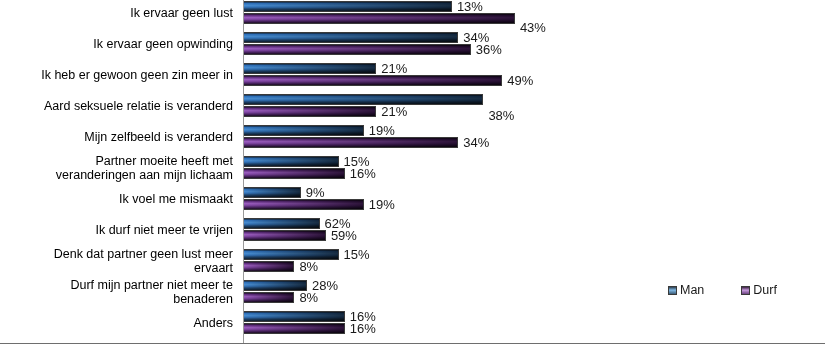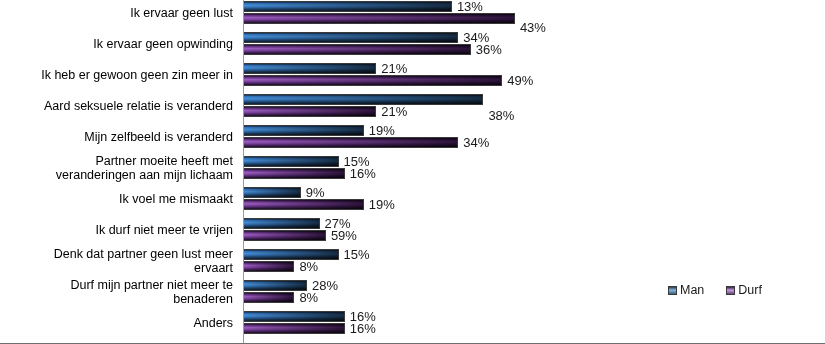--- a/index.html
+++ b/index.html
@@ -85,21 +85,21 @@
     white-space: nowrap;
   }
 
   
   .legend {
     position: absolute;
     left: 668px;
     top: 283px;
     display: flex;
     align-items: center;
-    gap: 22px;
+    gap: 37px;
     font-size: 12.5px;
     color: #1a1a1a;
   }
   .legend-item { display: flex; align-items: center; gap: 3px; }
   .legend-swatch {
     width: 9px; height: 9px;
     border: 1px solid #3a3a3a;
     display: inline-block;
   }
   .legend-swatch.man {
@@ -163,21 +163,21 @@
         <div class="cat-row" style="top: 187px;">
           <div class="cat-label" style="top: 4.5px;">Ik voel me mismaakt</div>
           <div class="bar man" style="top: 0px; width: 56.7px;"></div>
           <div class="bar-value" style="left: 305.7px; top: -1px;">9%</div>
           <div class="bar vrouw" style="top: 12px; width: 119.7px;"></div>
           <div class="bar-value" style="left: 368.7px; top: 11px;">19%</div>
         </div>
         <div class="cat-row" style="top: 218px;">
           <div class="cat-label" style="top: 4.5px;">Ik durf niet meer te vrijen</div>
           <div class="bar man" style="top: 0px; width: 75.6px;"></div>
-          <div class="bar-value" style="left: 324.6px; top: -1px;">27%</div>
+          <div class="bar-value" style="left: 324.6px; top: -1px;">62%</div>
           <div class="bar vrouw" style="top: 12px; width: 81.9px;"></div>
           <div class="bar-value" style="left: 330.9px; top: 11px;">59%</div>
         </div>
         <div class="cat-row" style="top: 249px;">
           <div class="cat-label" style="top: -2.5px;">Denk dat partner geen lust meer
 ervaart</div>
           <div class="bar man" style="top: 0px; width: 94.5px;"></div>
           <div class="bar-value" style="left: 343.5px; top: -1px;">15%</div>
           <div class="bar vrouw" style="top: 12px; width: 50.4px;"></div>
           <div class="bar-value" style="left: 299.4px; top: 11px;">8%</div>

